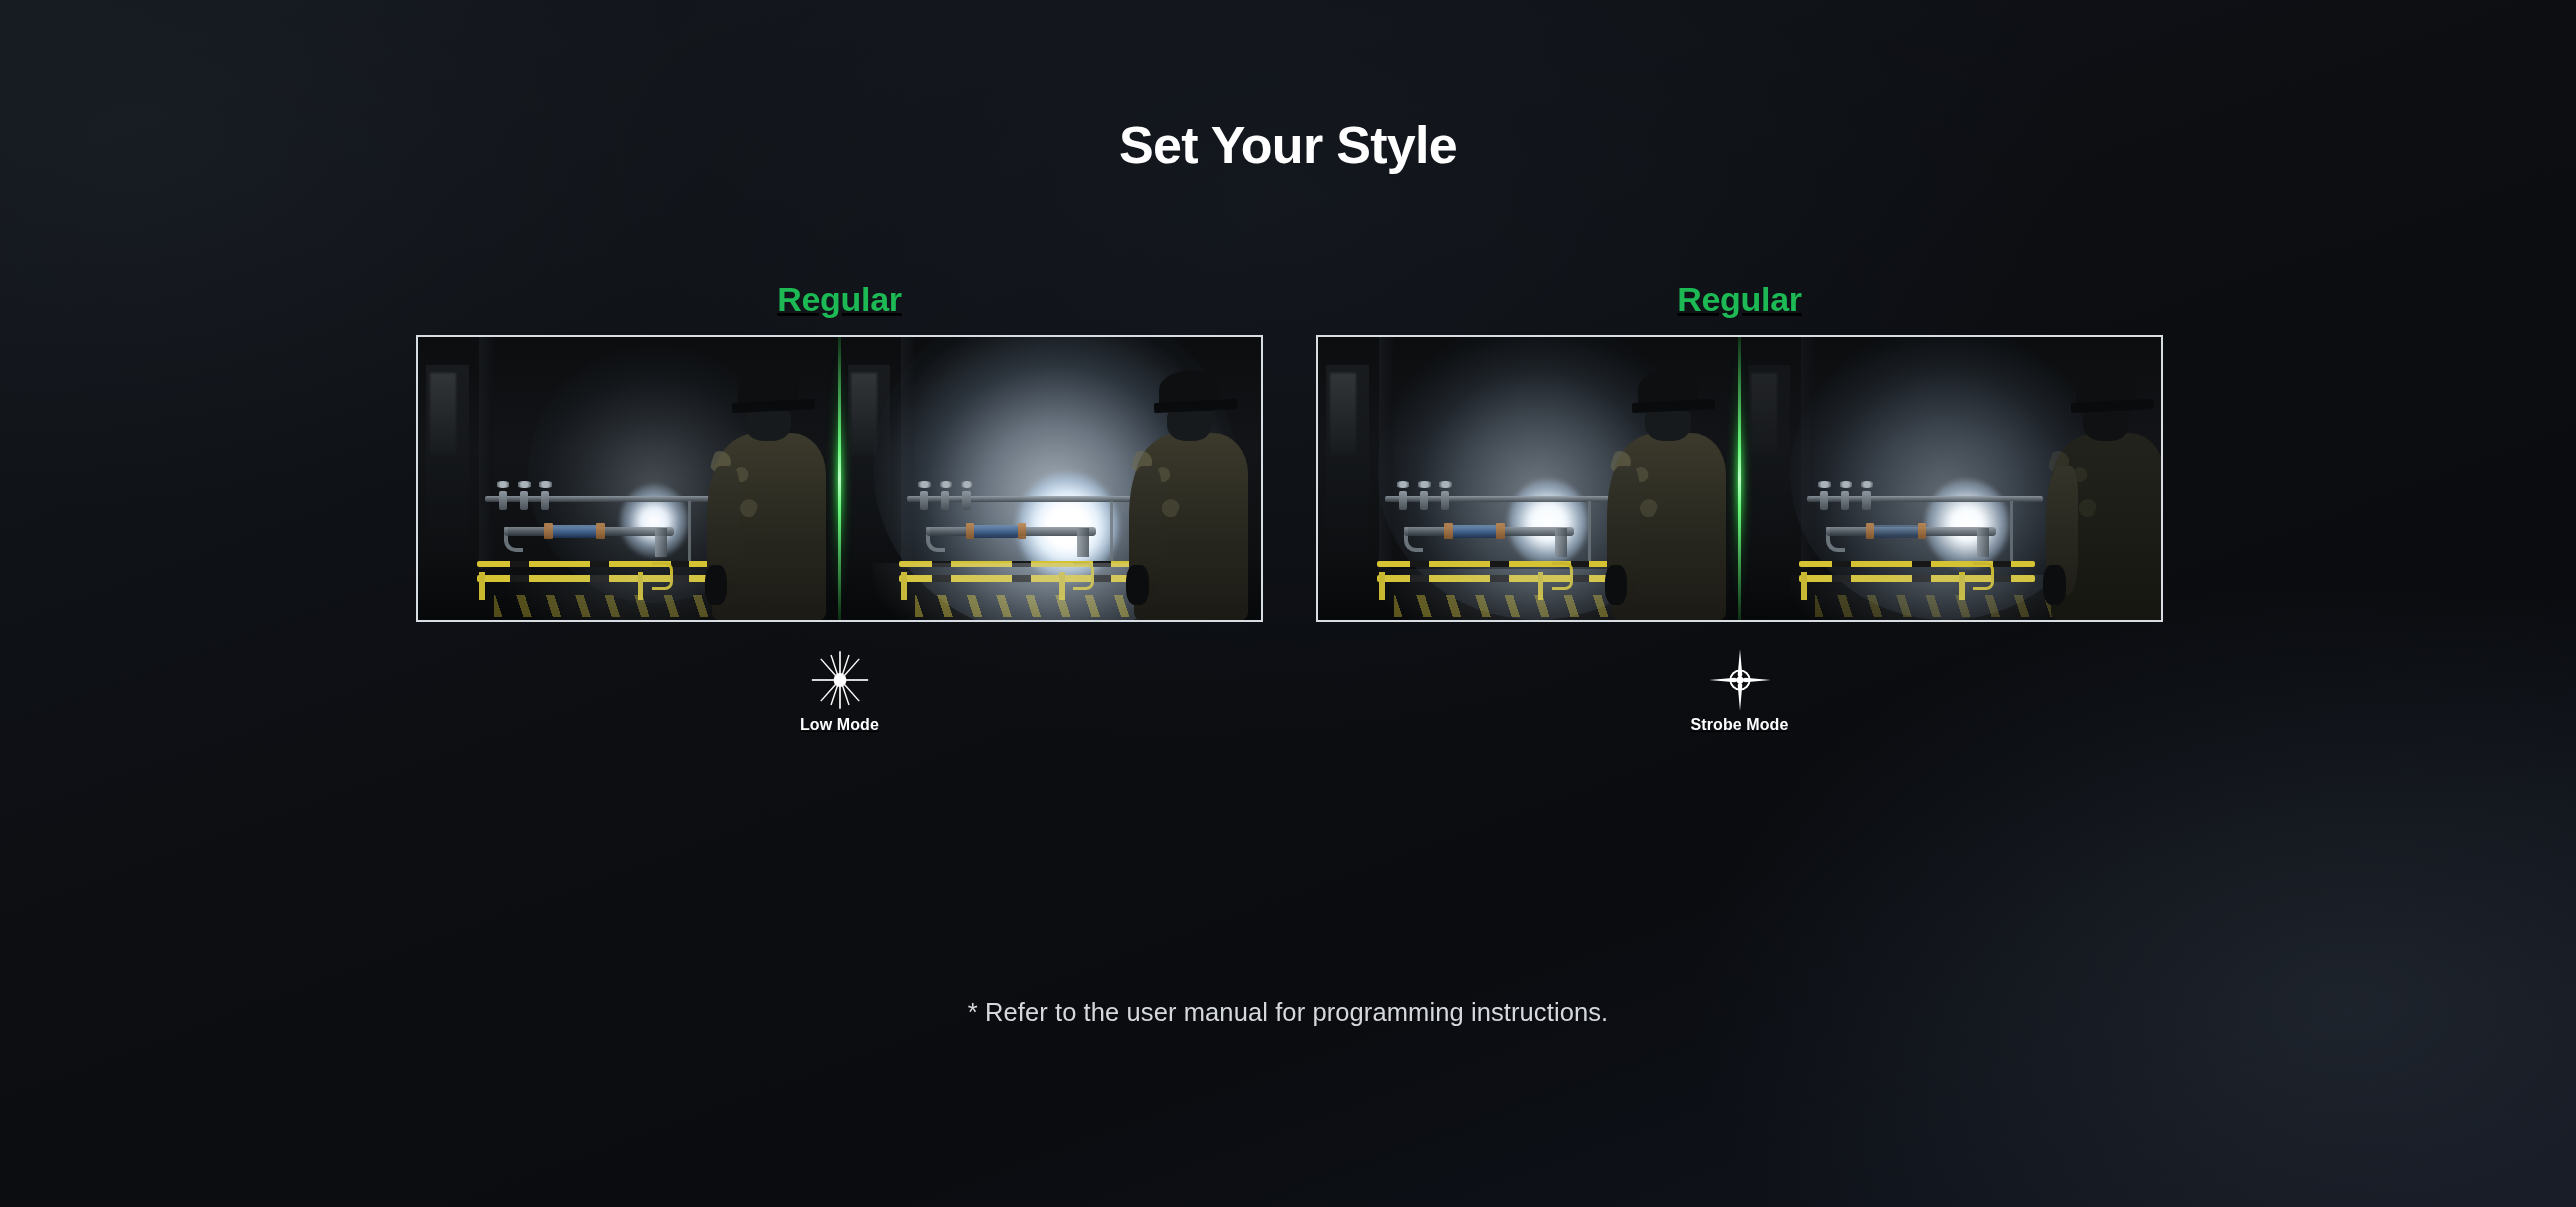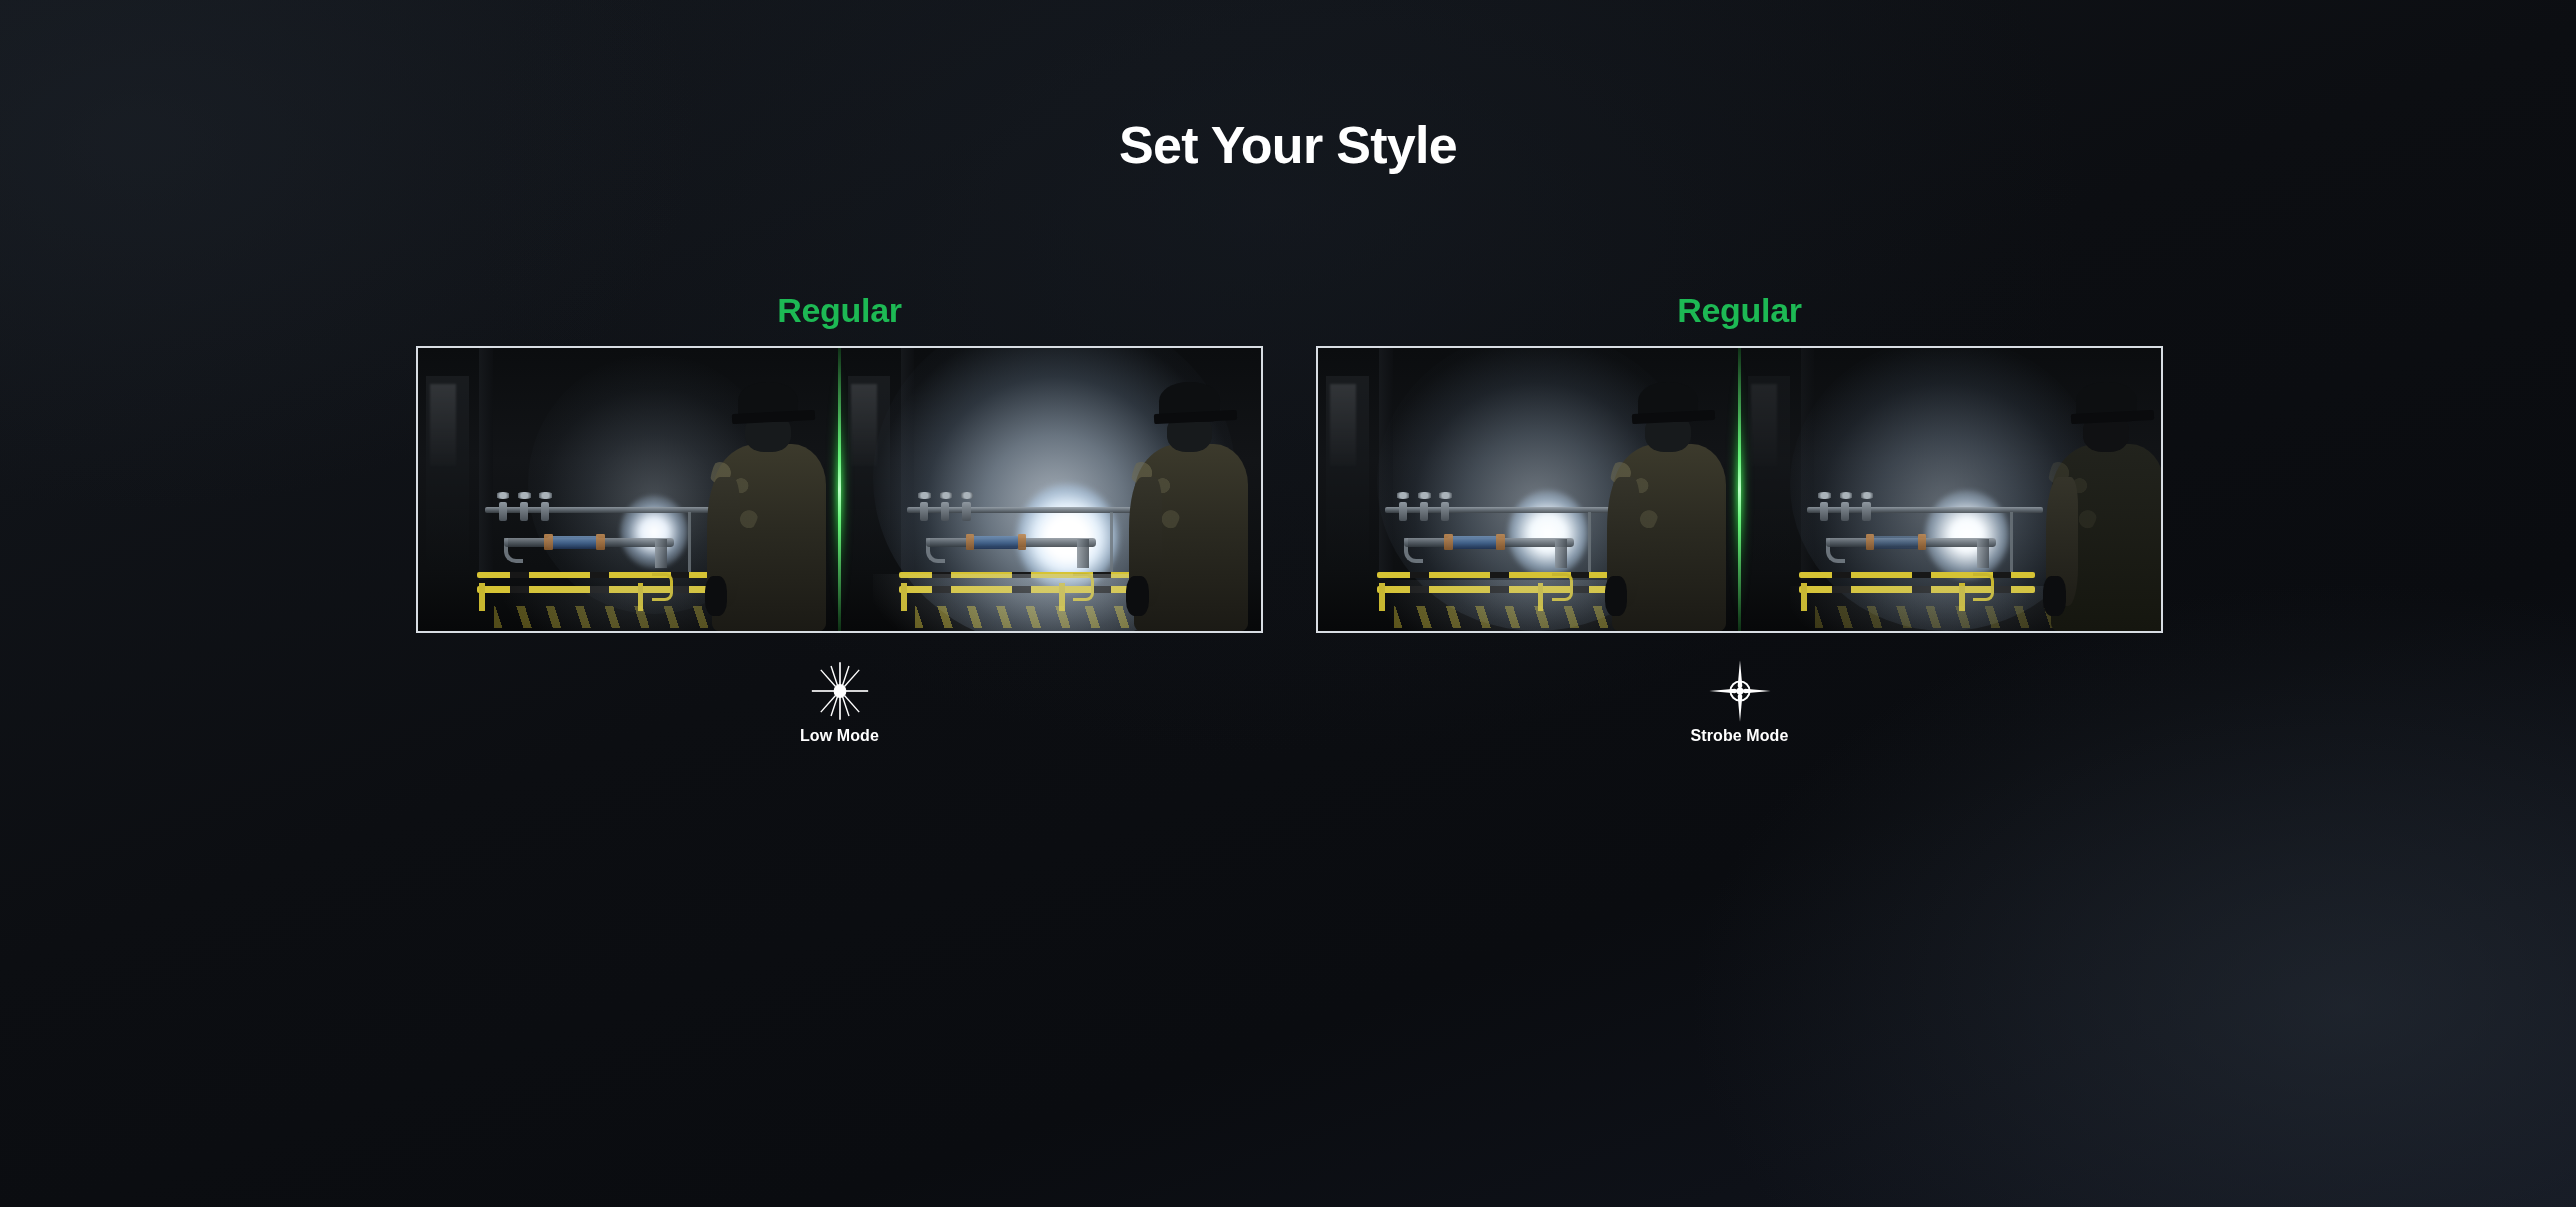--- a/index.html
+++ b/index.html
@@ -32,21 +32,22 @@
     font-size:52px;
     font-weight:bold;
     letter-spacing:-0.7px;
     color:#ffffff;
     line-height:1;
   }
 
   
   .column{
     position:absolute;
-    top:293px;
+    top:282px;
+    text-decoration:underline;
   }
   #column-regular{ left:416px;  width:847px; }
   #column-tactical{ left:1316px; width:847px; }
 
   .column-title{
     text-align:center;
     font-size:34px;
     font-weight:bold;
     color:#1db954;
     line-height:1;
@@ -578,15 +579,16 @@
           <path d="M2 50 L42 53.6 L50 50 L42 46.4 Z" fill="#fff"></path>
           <path d="M98 50 L58 53.6 L50 50 L58 46.4 Z" fill="#fff"></path>
           <circle cx="50" cy="50" r="15" fill="none" stroke="#fff" stroke-width="3"></circle>
           <circle cx="50" cy="50" r="5.5" fill="#fff"></circle>
         </svg>
         <div class="mode-label">Strobe Mode</div>
       </div>
     </div>
   </div>
 
+  <div id="footnote">* Refer to the user manual for programming instructions.</div>
 
 </div>
 
 
 </body></html>

